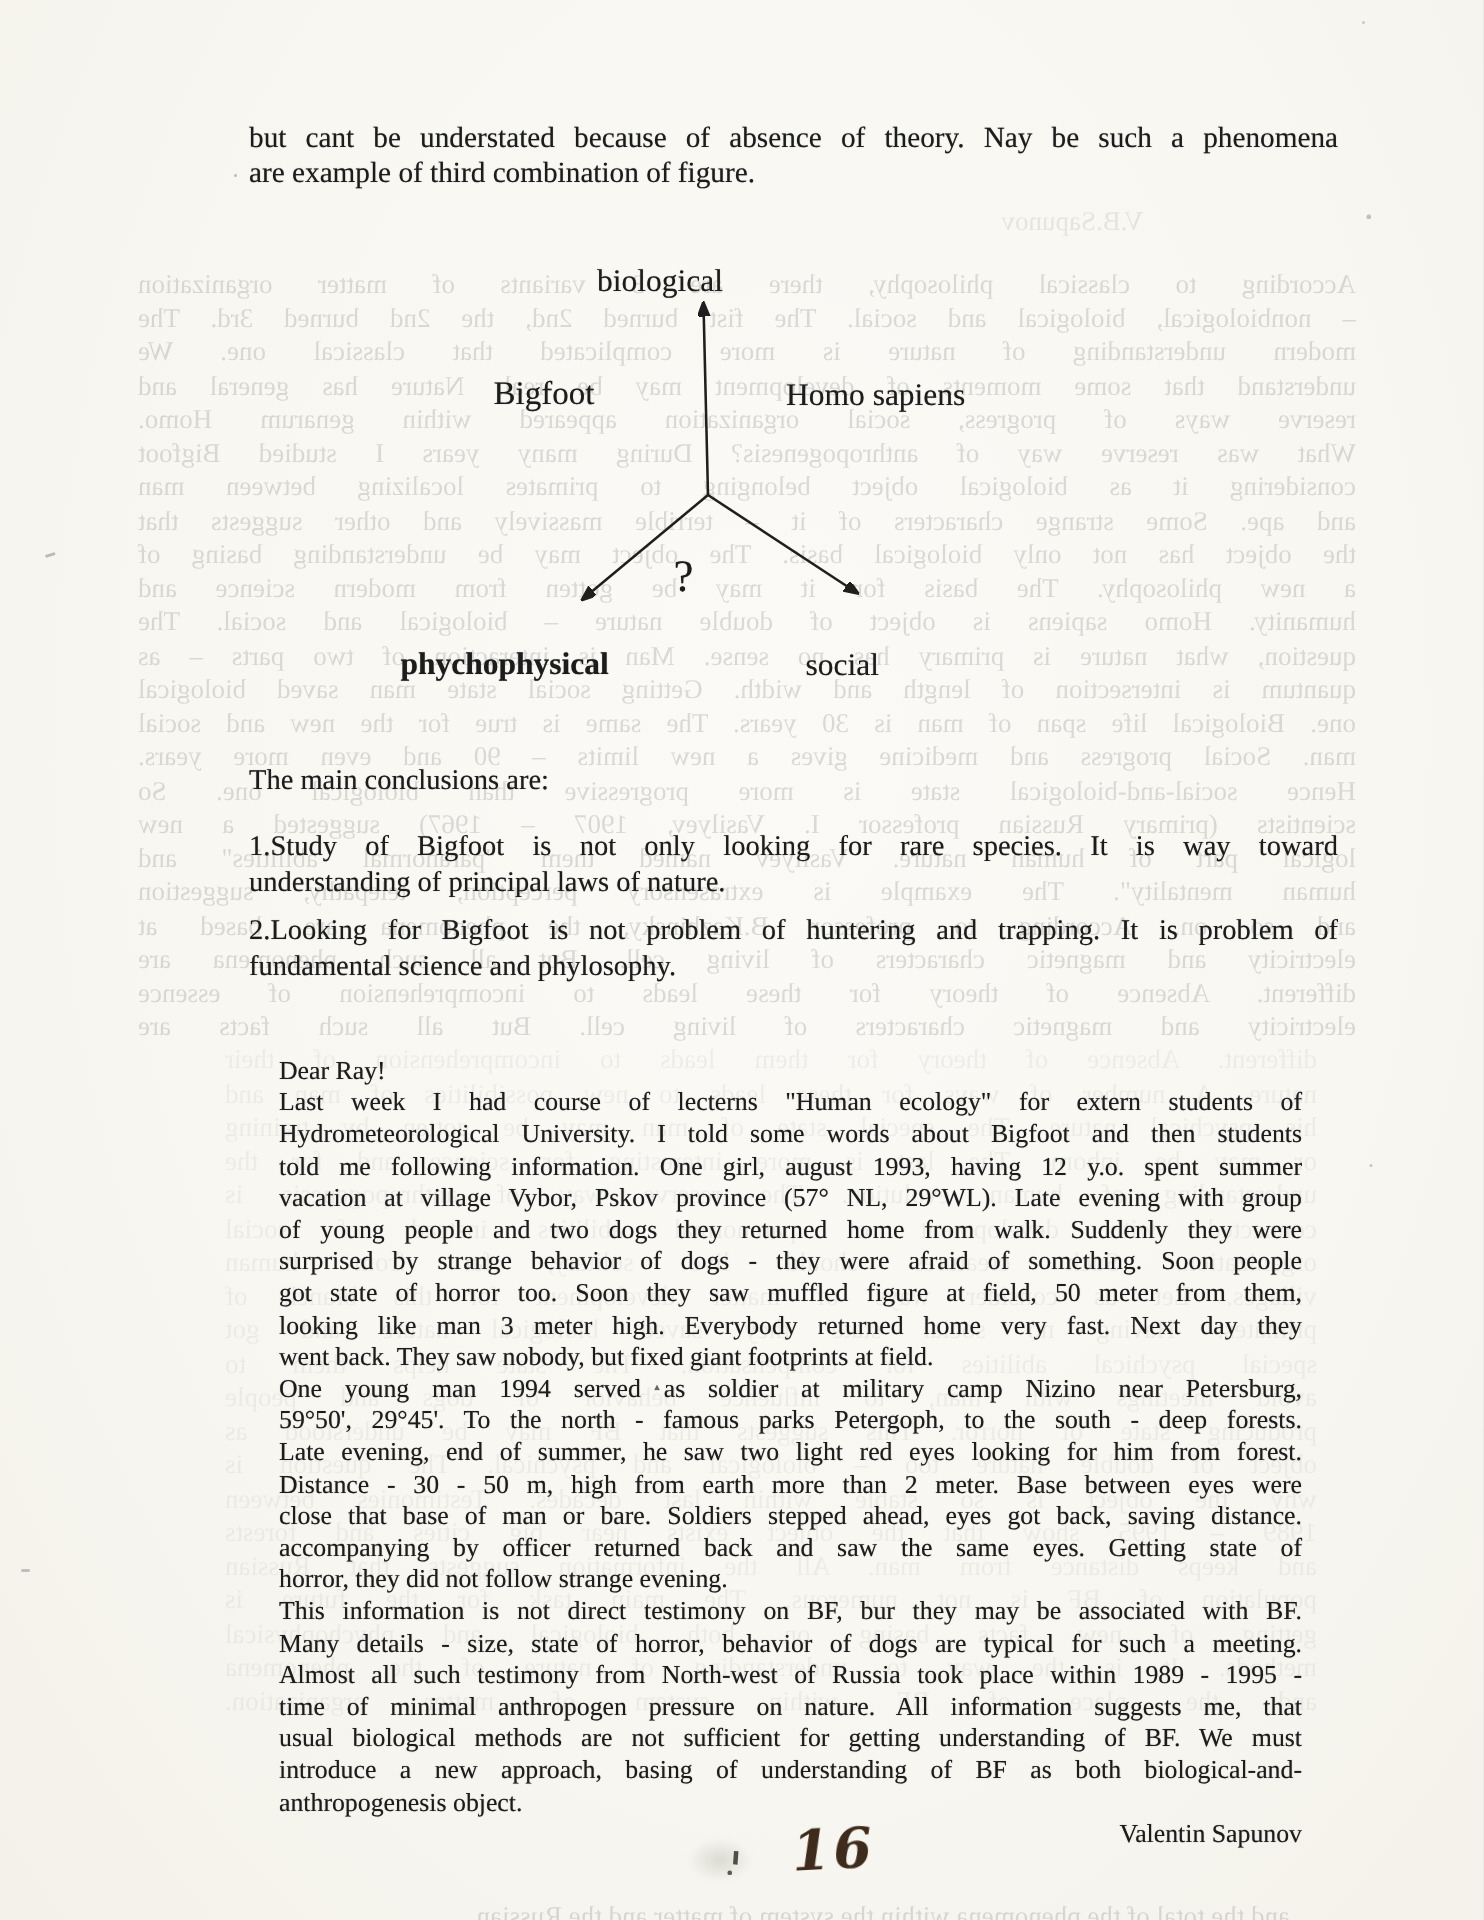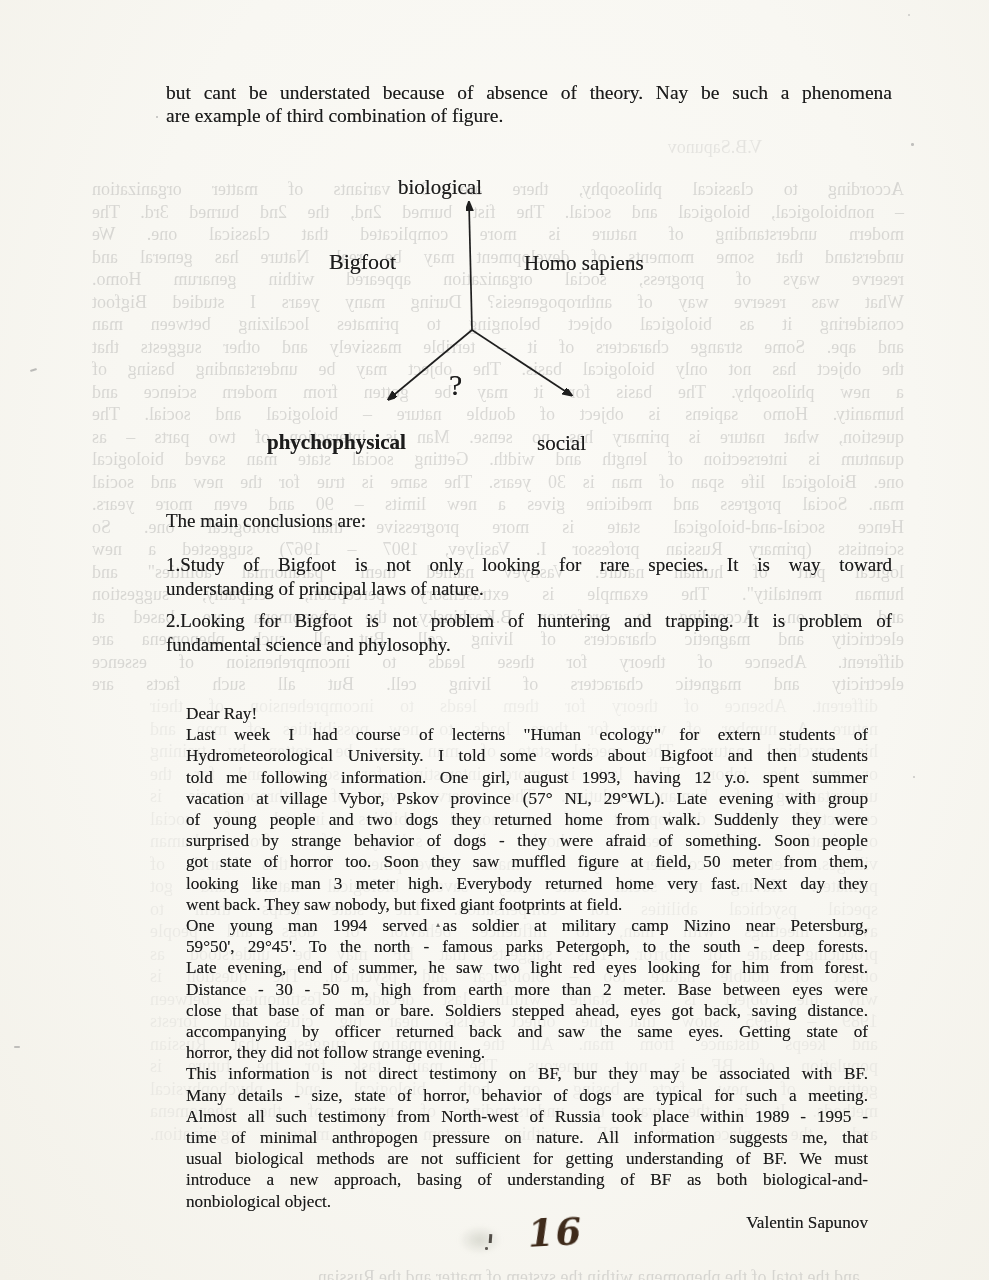--- a/index.html
+++ b/index.html
@@ -168,21 +168,21 @@
         <div>accompanying by officer returned back and saw the same eyes. Getting state of</div>
         <div>horror, they did not follow strange evening.</div>
       </div>
     <div class="jl">
         <div>This information is not direct testimony on BF, bur they may be associated with BF.</div>
         <div>Many details - size, state of horror, behavior of dogs are typical for such a meeting.</div>
         <div>Almost all such testimony from North-west of Russia took place within 1989 - 1995 -</div>
         <div>time of minimal anthropogen pressure on nature. All information suggests me, that</div>
         <div>usual biological methods are not sufficient for getting understanding of BF. We must</div>
         <div>introduce a new approach, basing of understanding of BF as both biological-and-</div>
-        <div>nonbiological object.</div>
+        <div>anthropogenesis object.</div>
       </div>
     <div class="signature">Valentin Sapunov</div>
   </div>
 
   <div class="smudge"></div>
   <div class="smudge-mark"></div>
   <div class="smudge-dot"></div>
   <div class="pagenum">16</div>
 
   <div class="speck" style="left:156px;top:116px;width:2px;height:2px;opacity:.55;"></div>

